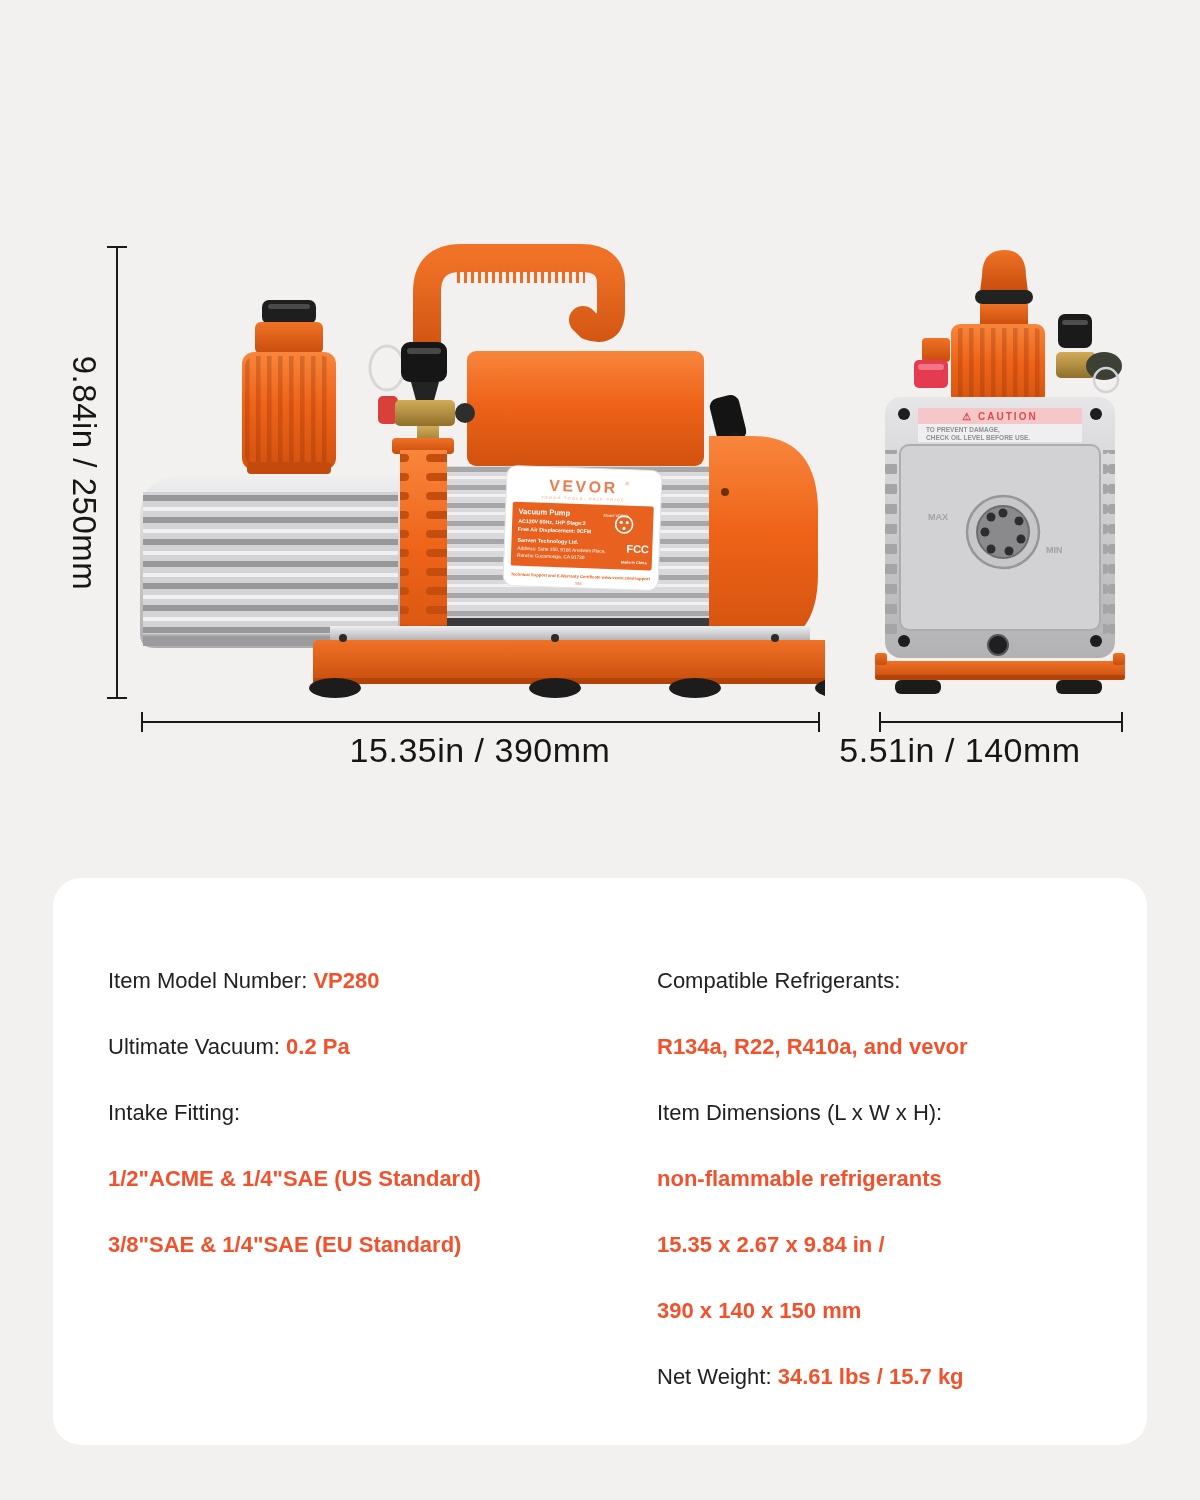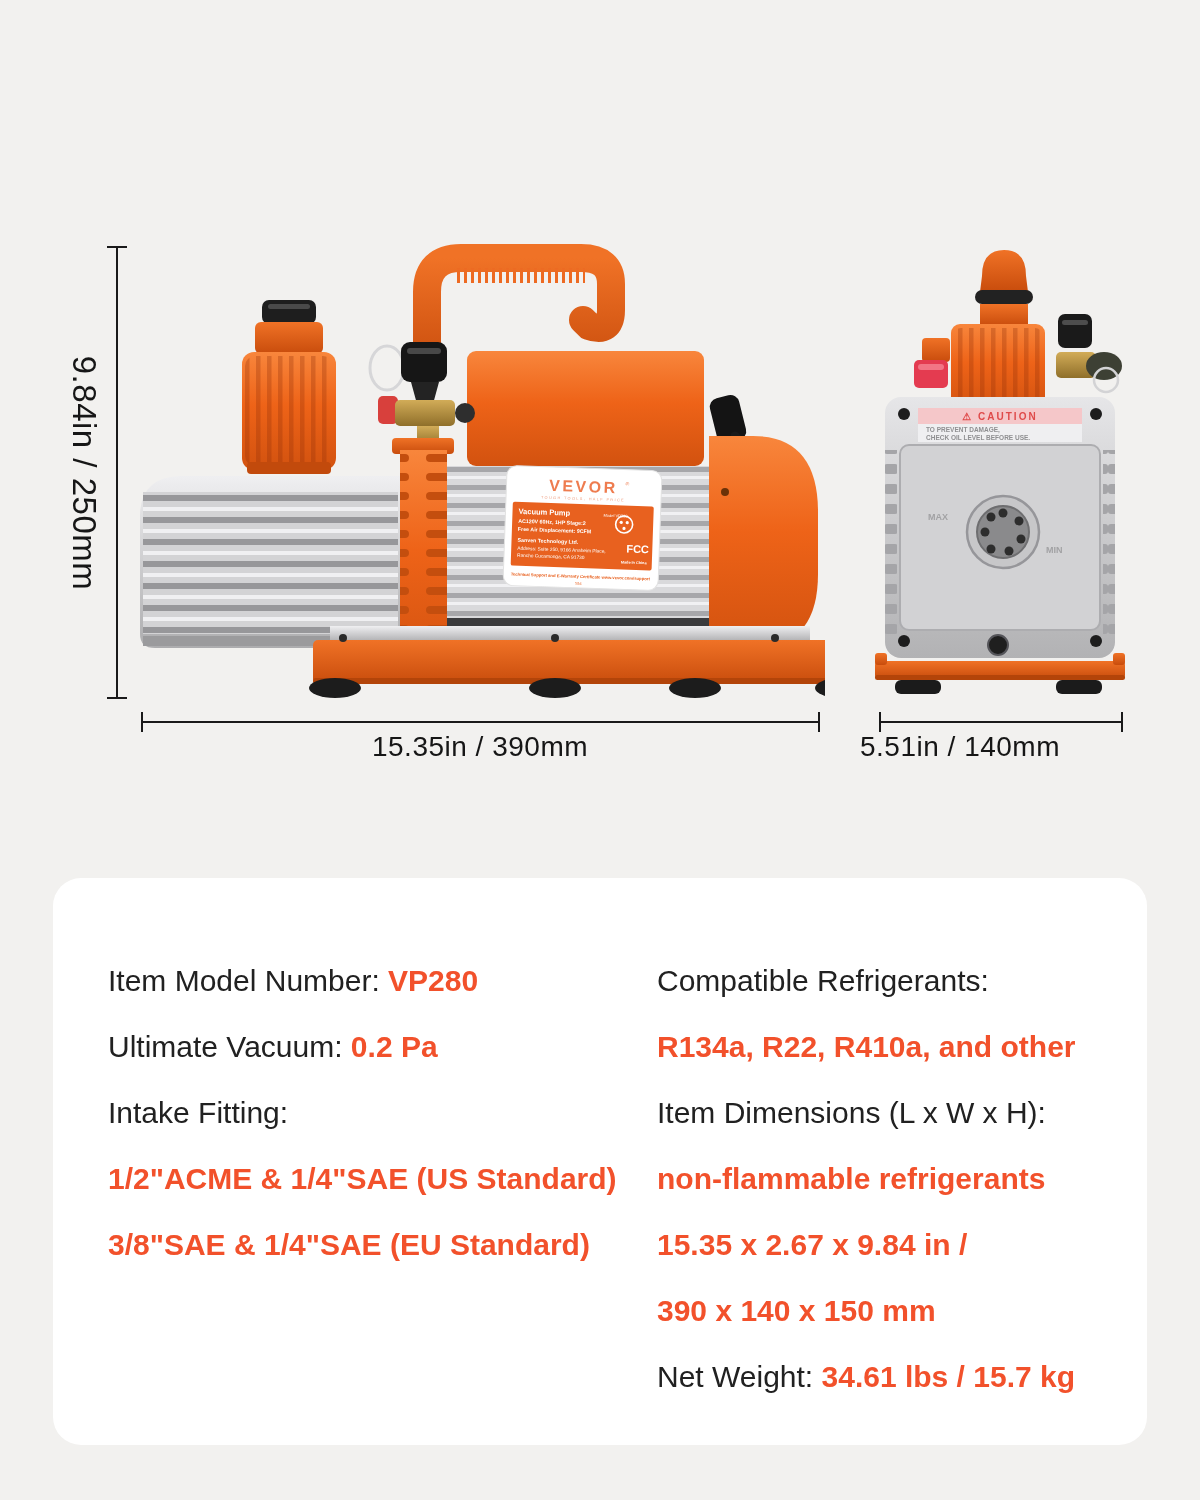--- a/index.html
+++ b/index.html
@@ -7,27 +7,27 @@
         font-family:"Liberation Sans", sans-serif;overflow:hidden;}
   .abs{position:absolute;}
   
   .dim-line-v{position:absolute;left:116px;top:247px;width:2px;height:452px;background:#1a1a1a;}
   .dim-tick-h{position:absolute;left:107px;width:20px;height:2px;background:#1a1a1a;}
   .dim-label-v{position:absolute;left:84px;top:473px;transform:translate(-50%,-50%) rotate(90deg);
       white-space:nowrap;font-size:33px;color:#161616;letter-spacing:.5px;}
   .dim-line-h{position:absolute;top:721px;height:2px;background:#1a1a1a;}
   .dim-tick-v{position:absolute;top:712px;width:2px;height:20px;background:#1a1a1a;}
   .dim-label-h{position:absolute;top:731px;transform:translateX(-50%);white-space:nowrap;
-      font-size:28px;color:#161616;letter-spacing:.5px;}
+      font-size:34px;color:#161616;letter-spacing:.5px;}
   
   .card{position:absolute;left:53px;top:878px;width:1094px;height:567px;background:#ffffff;border-radius:28px;}
   .spec-col{position:absolute;top:70px;}
   .spec-col.left{left:55px;}
   .spec-col.right{left:604px;}
-  .spec-line{font-size:30px;line-height:66px;color:#212121;white-space:nowrap;}
+  .spec-line{font-size:22px;line-height:66px;color:#212121;white-space:nowrap;}
   .spec-line .v{color:#F2512B;font-weight:bold;}
   svg text{font-family:"Liberation Sans", sans-serif;}
 </style>
 </head>
 <body>
 
 <div class="page">
 
   <div>
     <div class="dim-line-v"></div>
@@ -266,21 +266,21 @@
   <div class="card">
     <div class="spec-col left">
       <div class="spec-line"><span class="k">Item Model Number: </span><span class="v">VP280</span></div>
       <div class="spec-line"><span class="k">Ultimate Vacuum: </span><span class="v">0.2 Pa</span></div>
       <div class="spec-line"><span class="k">Intake Fitting:</span><span class="v"></span></div>
       <div class="spec-line"><span class="k"></span><span class="v">1/2"ACME &amp; 1/4"SAE (US Standard)</span></div>
       <div class="spec-line"><span class="k"></span><span class="v">3/8"SAE &amp; 1/4"SAE (EU Standard)</span></div>
     </div>
     <div class="spec-col right">
       <div class="spec-line"><span class="k">Compatible Refrigerants:</span><span class="v"></span></div>
-      <div class="spec-line"><span class="k"></span><span class="v">R134a, R22, R410a, and other</span></div>
+      <div class="spec-line"><span class="k"></span><span class="v">R134a, R22, R410a, and vevor</span></div>
       <div class="spec-line"><span class="k">Item Dimensions (L x W x H):</span><span class="v"></span></div>
       <div class="spec-line"><span class="k"></span><span class="v">non-flammable refrigerants</span></div>
       <div class="spec-line"><span class="k"></span><span class="v">15.35 x 2.67 x 9.84 in /</span></div>
       <div class="spec-line"><span class="k"></span><span class="v">390 x 140 x 150 mm</span></div>
       <div class="spec-line"><span class="k">Net Weight: </span><span class="v">34.61 lbs / 15.7 kg</span></div>
     </div>
   </div>
 
 </div>
 

